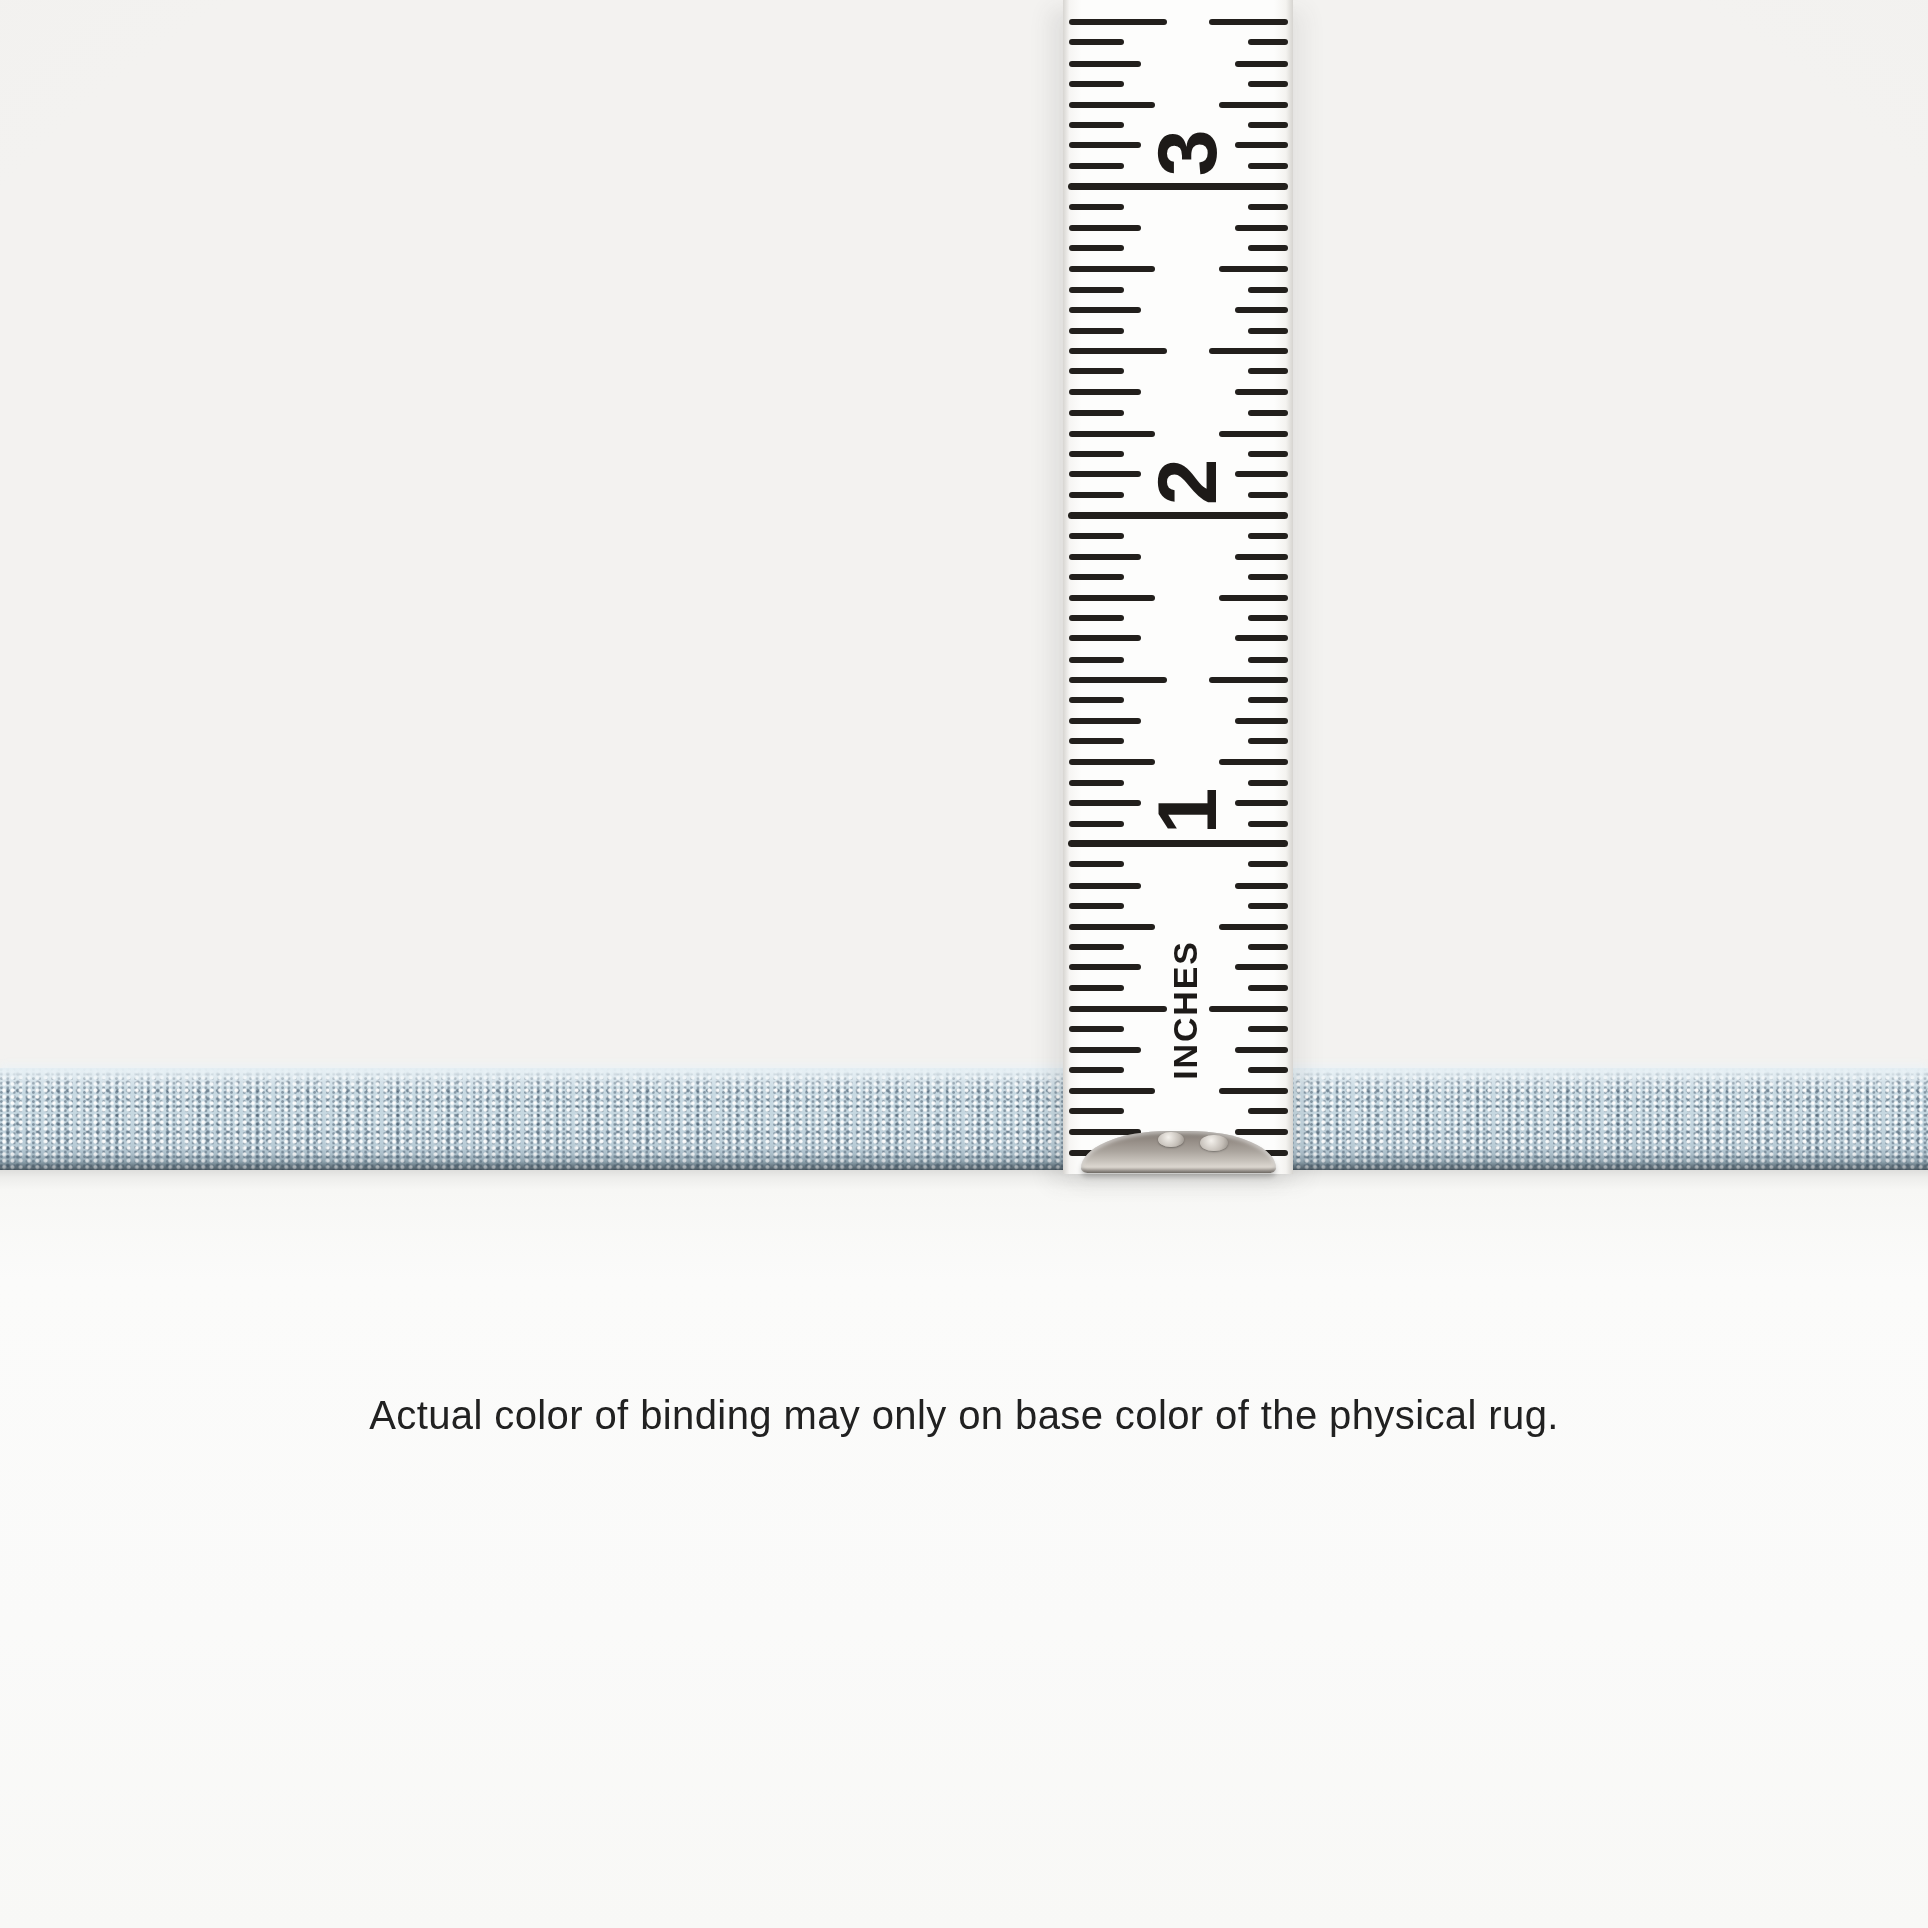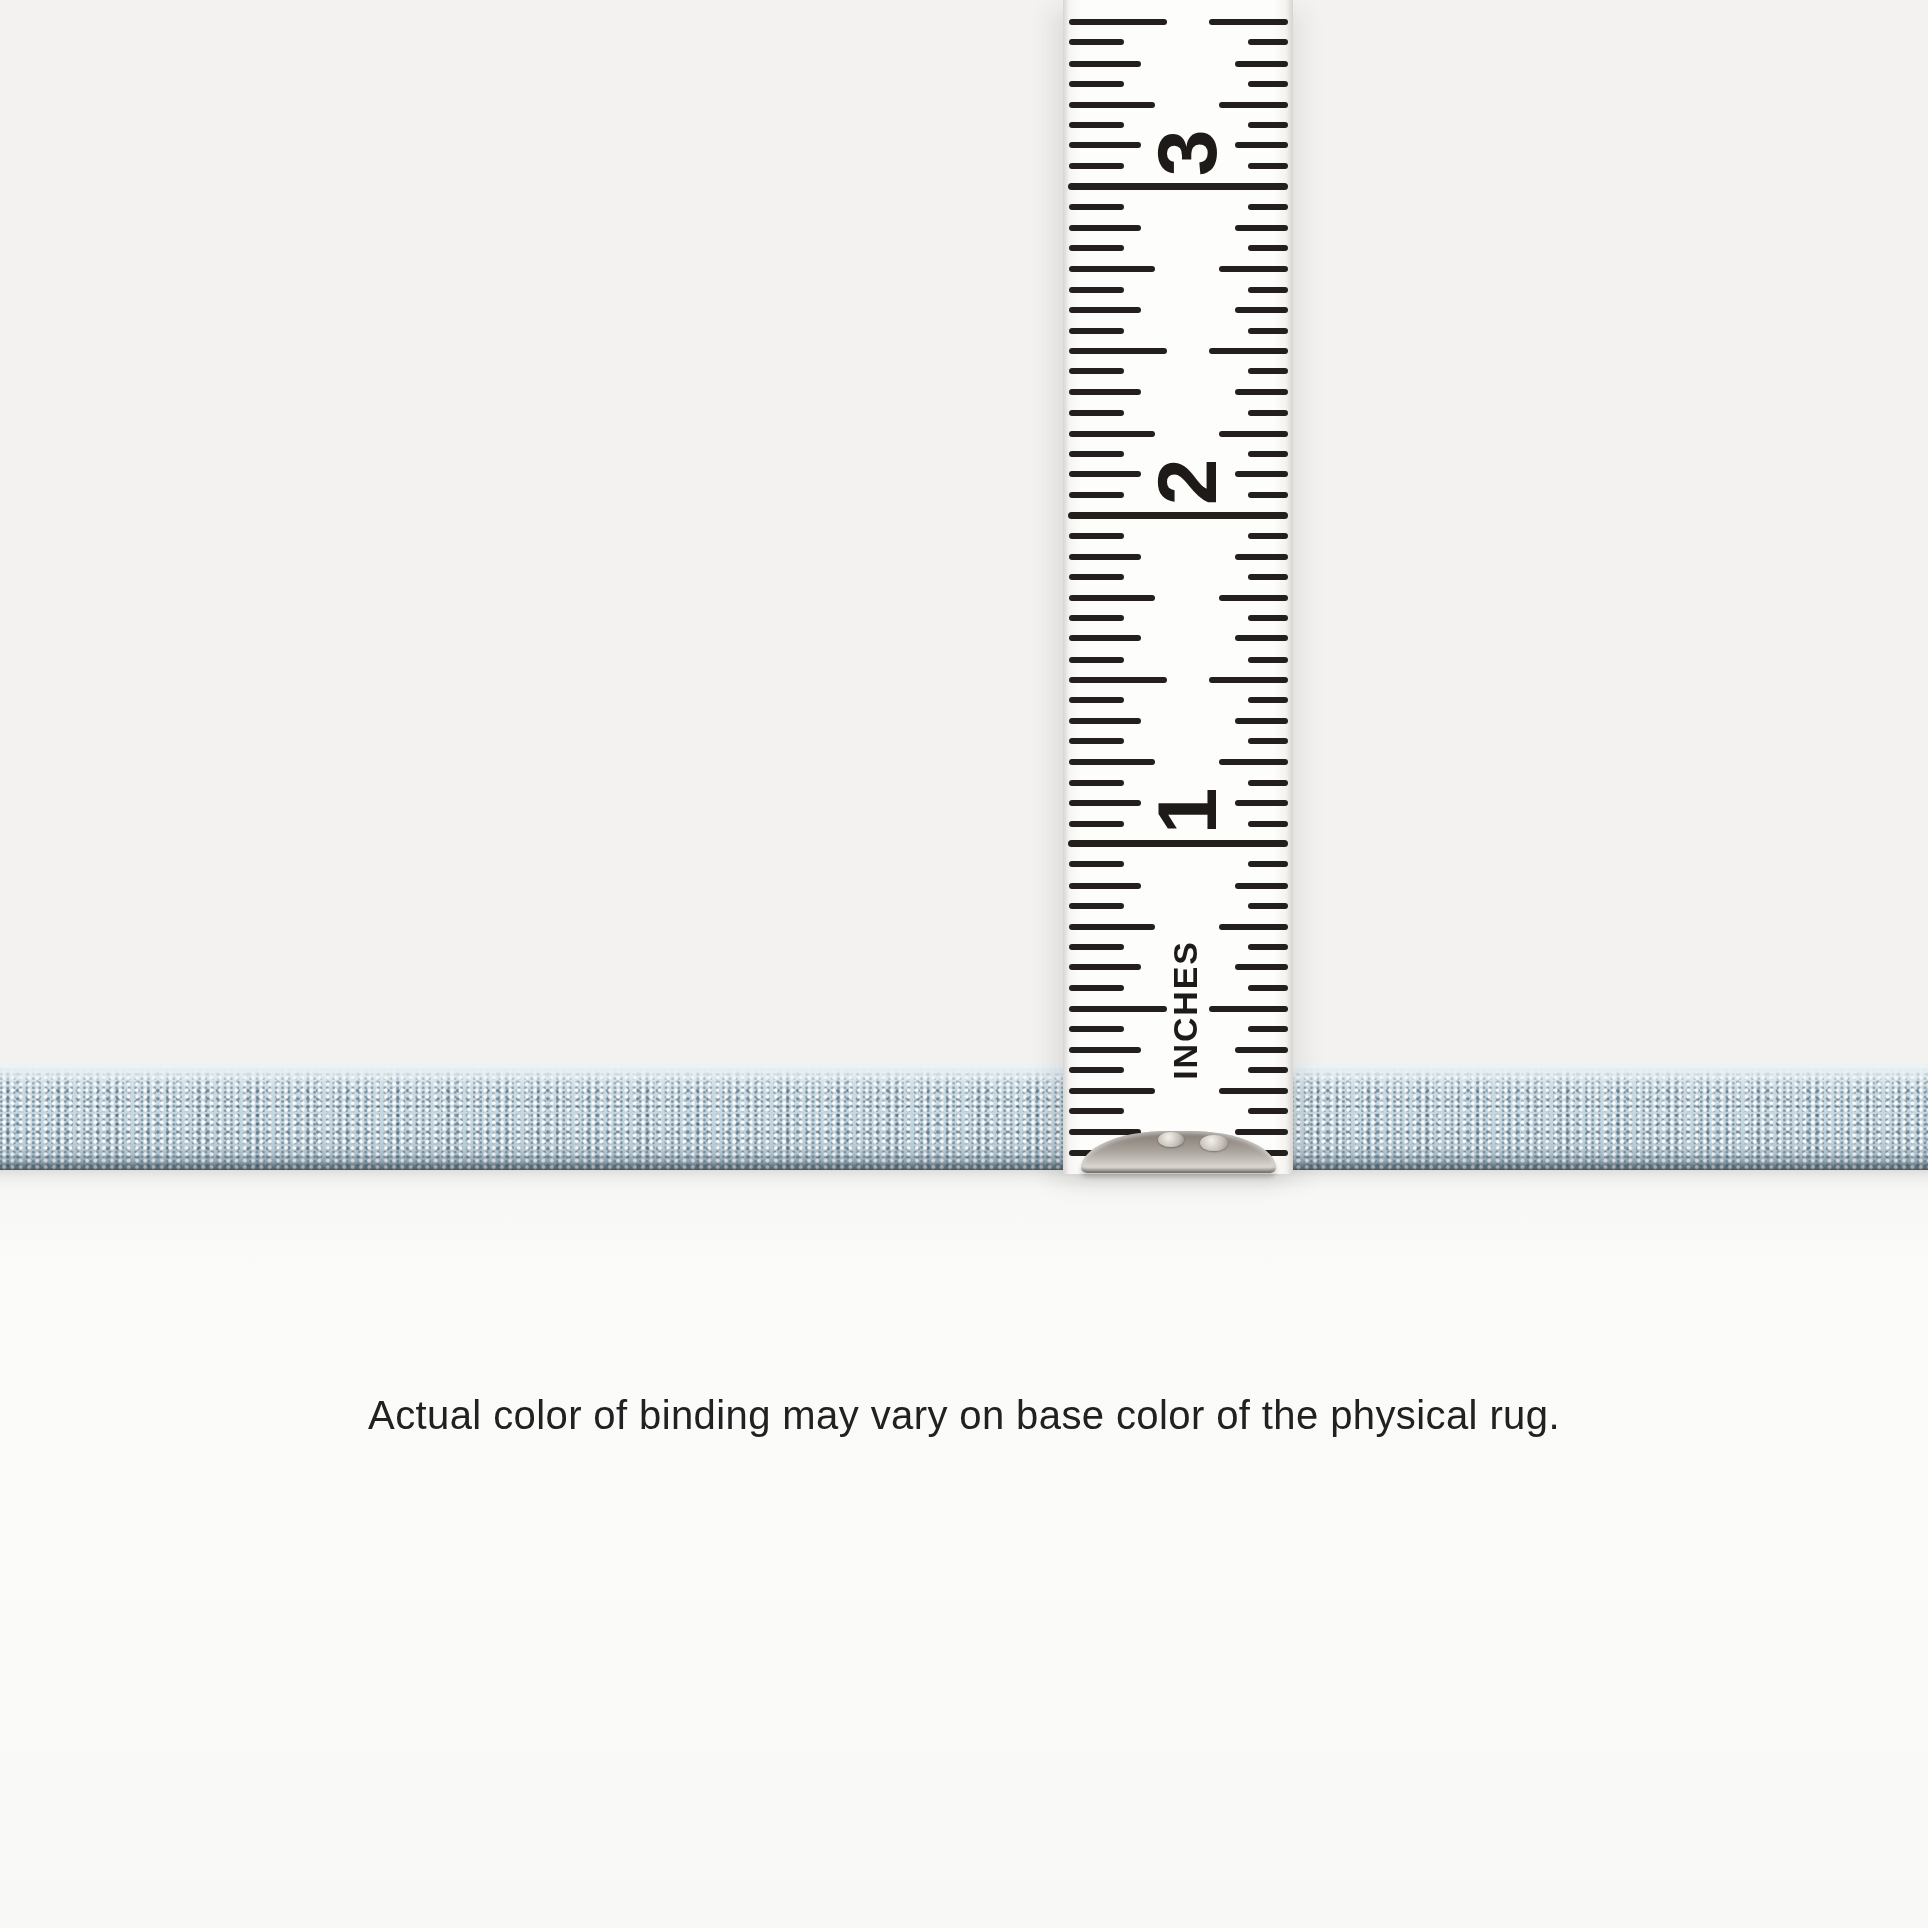--- a/index.html
+++ b/index.html
@@ -259,17 +259,17 @@
         <div class="tick" style="top: 19px; right: 5.5px; width: 79px;"></div>
       </div>
     <div class="inch-num num-1">1</div>
     <div class="inch-num num-2">2</div>
     <div class="inch-num num-3">3</div>
     <div class="inches-label">INCHES</div>
     <div class="metal-clip"></div>
   </div>
 
   <div class="caption">
-    <div>Actual color of binding may vary on base color of the physical rug.</div>
+    <div>Actual color of binding may only on base color of the physical rug.</div>
   </div>
 
 </div>
 
 
 </body></html>

